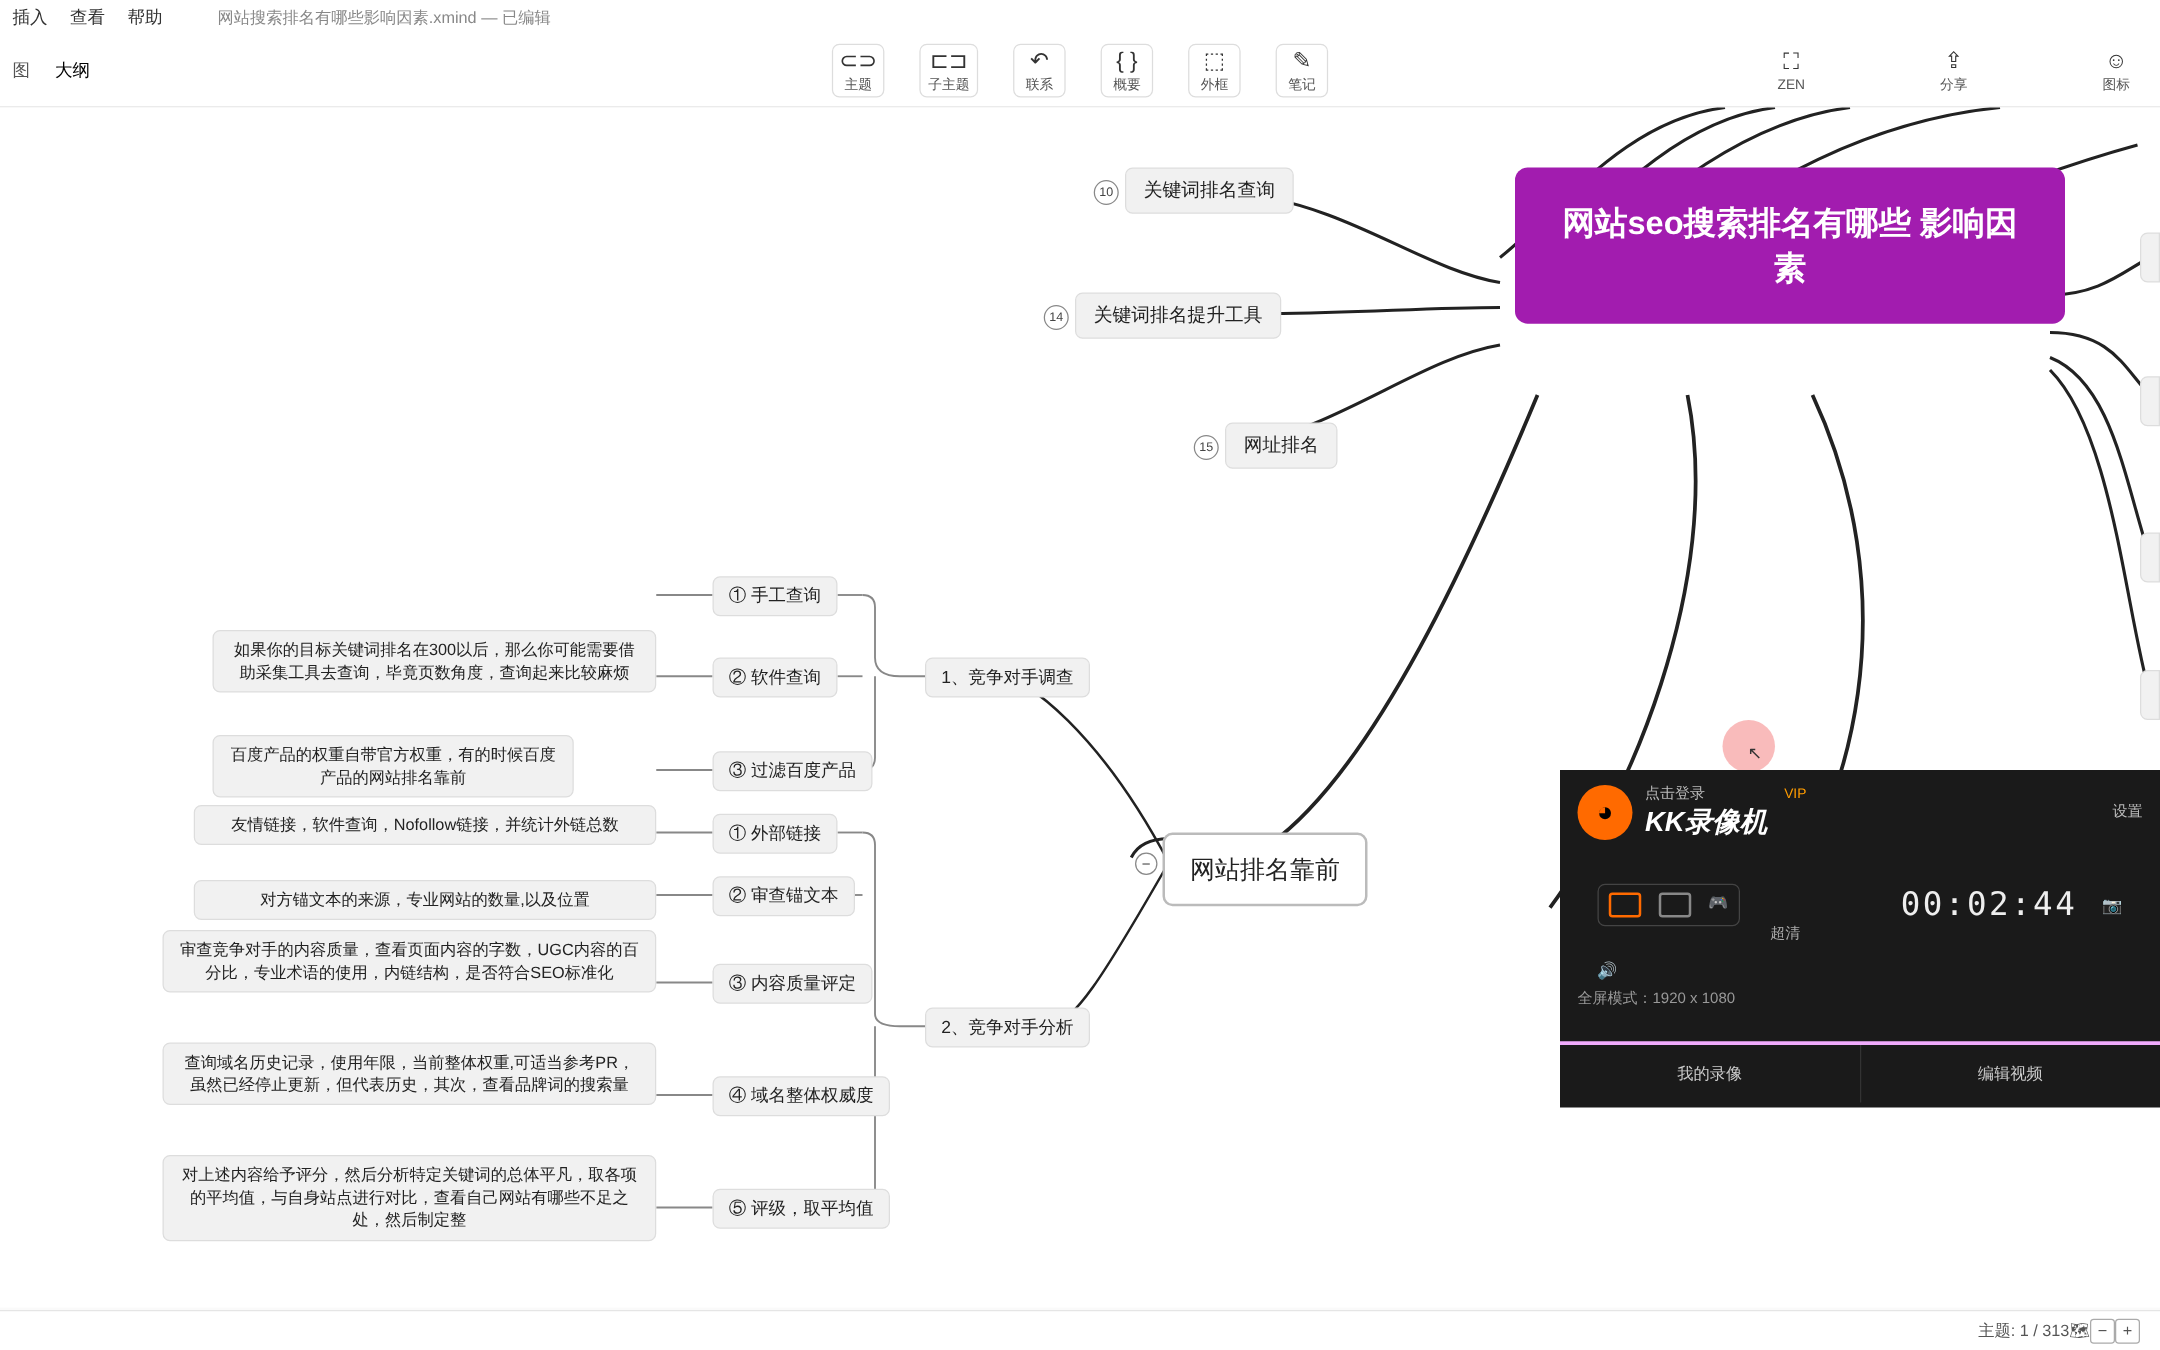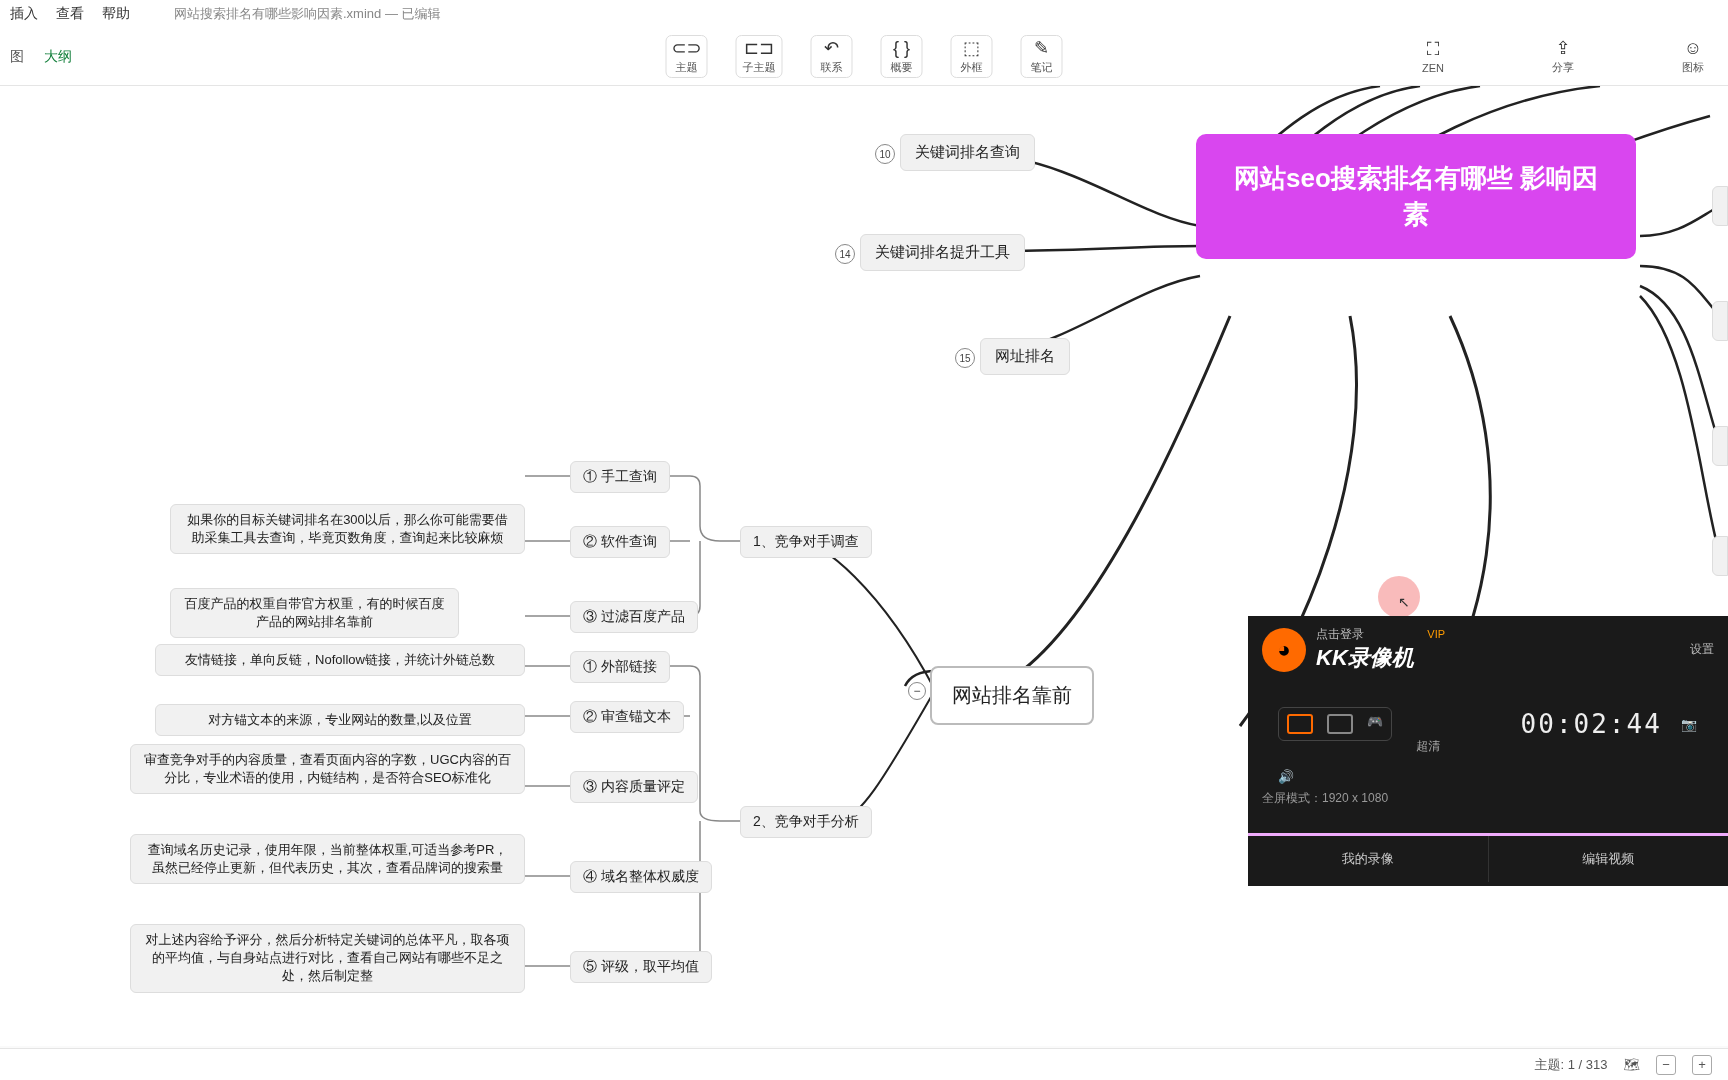--- a/index.html
+++ b/index.html
@@ -62,28 +62,29 @@
   border: 1px solid #ddd;
   border-radius: 6px;
   padding: 8px 14px;
   font-size: 15px;
   color: #222;
   text-align: center;
 }
 .node.small { font-size: 14px; padding: 6px 12px; }
 .node.tiny { font-size: 13px; padding: 6px 12px; line-height: 1.4; }
 .node.root {
-  background: #d946ef;
+  background: #a21caf;
   color: #fff;
   font-weight: bold;
   font-size: 26px;
   padding: 26px 28px;
   border: none;
   border-radius: 10px;
   line-height: 1.4;
+  margin-left: 16px;
 }
 .node.sub {
   background: #fff;
   border: 2px solid #bbb;
   font-size: 20px;
   padding: 14px 20px;
   border-radius: 8px;
 }
 .numbadge {
   position: absolute;
@@ -199,21 +200,20 @@
   bottom: 0;
   left: 0;
   right: 0;
   height: 32px;
   background: #fff;
   border-top: 1px solid #e5e5e5;
   display: flex;
   align-items: center;
   justify-content: flex-end;
   padding: 0 16px;
-  gap: 16px;
   font-size: 13px;
   color: #555;
 }
 .zoom-btn {
   width: 20px;
   height: 20px;
   border: 1px solid #aaa;
   border-radius: 3px;
   display: flex;
   align-items: center;
@@ -240,21 +240,21 @@
   <span>查看</span>
   <span>帮助</span>
   <span class="title">
     <span>网站搜索排名有哪些影响因素.xmind</span> — <span>已编辑</span>
   </span>
 </div>
 
 <div class="toolbar">
   <div class="toolbar-left">
     <span>图</span>
-    <span style="color:#15803d">大纲</span>
+    <span style="color:#000000">大纲</span>
   </div>
   <div class="toolbar-center">
     <div class="tool-btn">
       <div class="tool-icon">⊂⊃</div>
       <div class="tool-label">主题</div>
     </div>
     <div class="tool-btn">
       <div class="tool-icon">⊏⊐</div>
       <div class="tool-label">子主题</div>
     </div>
@@ -358,21 +358,21 @@
   <div class="node small" style="left:570px; top:515px">③ 过滤百度产品</div>
   <div class="node tiny" style="left:170px; top:418px; width:355px">如果你的目标关键词排名在300以后，那么你可能需要借助采集工具去查询，毕竟页数角度，查询起来比较麻烦</div>
   <div class="node tiny" style="left:170px; top:502px; width:289px">百度产品的权重自带官方权重，有的时候百度产品的网站排名靠前</div>
 
   <div class="node small" style="left:740px; top:720px">2、竞争对手分析</div>
   <div class="node small" style="left:570px; top:565px">① 外部链接</div>
   <div class="node small" style="left:570px; top:615px">② 审查锚文本</div>
   <div class="node small" style="left:570px; top:685px">③ 内容质量评定</div>
   <div class="node small" style="left:570px; top:775px">④ 域名整体权威度</div>
   <div class="node small" style="left:570px; top:865px">⑤ 评级，取平均值</div>
-  <div class="node tiny" style="left:155px; top:558px; width:370px">友情链接，单向反链，Nofollow链接，并统计外链总数</div>
+  <div class="node tiny" style="left:155px; top:558px; width:370px">友情链接，软件查询，Nofollow链接，并统计外链总数</div>
   <div class="node tiny" style="left:155px; top:618px; width:370px">对方锚文本的来源，专业网站的数量,以及位置</div>
   <div class="node tiny" style="left:130px; top:658px; width:395px">审查竞争对手的内容质量，查看页面内容的字数，UGC内容的百分比，专业术语的使用，内链结构，是否符合SEO标准化</div>
   <div class="node tiny" style="left:130px; top:838px; width:395px">对上述内容给予评分，然后分析特定关键词的总体平凡，取各项的平均值，与自身站点进行对比，查看自己网站有哪些不足之处，然后制定整</div>
   <div class="node tiny" style="left:130px; top:748px; width:395px">查询域名历史记录，使用年限，当前整体权重,可适当参考PR，虽然已经停止更新，但代表历史，其次，查看品牌词的搜索量</div>
 
   <div class="cursor-dot" style="left:1378px; top:490px"></div>
   <div class="cursor-arrow" style="left:1398px; top:508px">↖</div>
 </div>
 
 <div class="recorder">

